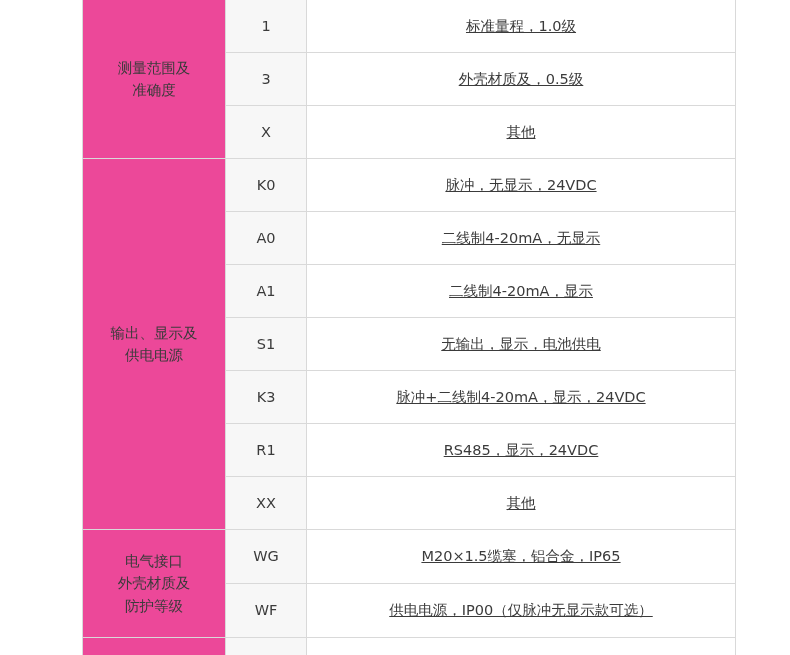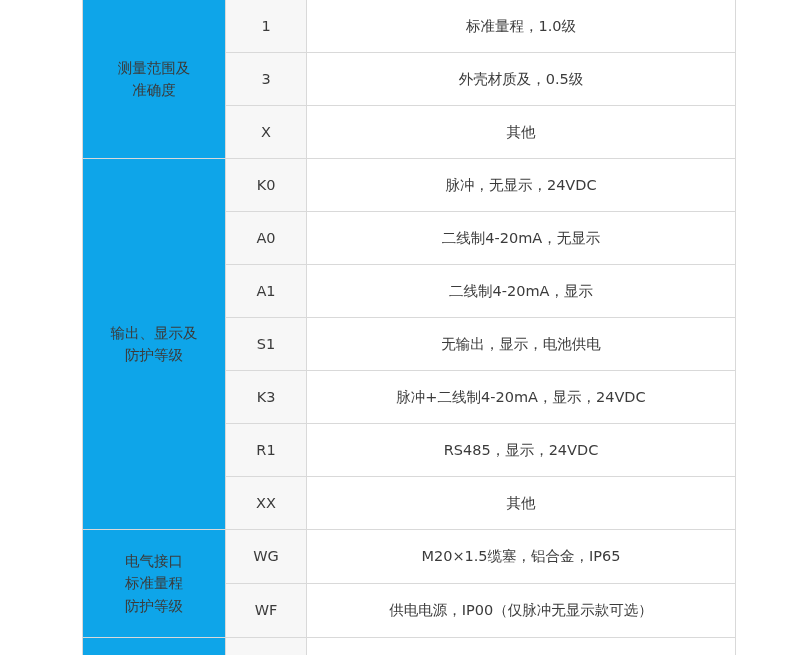--- a/index.html
+++ b/index.html
@@ -32,33 +32,34 @@
     border: 1px solid #d9d9d9;
     text-align: center;
     vertical-align: middle;
     font-size: 14.5px;
     color: #3b3b3b;
     padding: 6px 4px;
     line-height: 1.55;
   }
   td.cat {
     width: 134px;
-    background: #0ea5e9;
+    background: #ec4899;
     font-size: 14.5px;
     color: #3b3b3b;
     line-height: 1.7;
   }
   td.code {
     width: 72px;
     background: #f7f7f7;
     font-size: 14.5px;
   }
   td.desc {
     width: 420px;
     background: #ffffff;
+    text-decoration: underline;
   }
   .row-h-40 { height: 40px; }
   .row-h-41 { height: 41px; }
   .multiline { white-space: pre-line; }
 </style>
 </head>
 <body>
 
 <div class="sheet">
   <table class="spec">
@@ -74,21 +75,21 @@
         <td class="code row-h-40">3</td>
         <td class="desc row-h-40">外壳材质及，0.5级</td>
       </tr>
       <tr>
         <td class="code row-h-40">X</td>
         <td class="desc row-h-40">其他</td>
       </tr>
 
       <tr>
         <td class="cat multiline" rowspan="7">输出、显示及
-防护等级</td>
+供电电源</td>
         <td class="code row-h-40">K0</td>
         <td class="desc row-h-40">脉冲，无显示，24VDC</td>
       </tr>
       <tr>
         <td class="code row-h-40">A0</td>
         <td class="desc row-h-40">二线制4-20mA，无显示</td>
       </tr>
       <tr>
         <td class="code row-h-40">A1</td>
         <td class="desc row-h-40">二线制4-20mA，显示</td>
@@ -105,21 +106,21 @@
         <td class="code row-h-40">R1</td>
         <td class="desc row-h-40">RS485，显示，24VDC</td>
       </tr>
       <tr>
         <td class="code row-h-40">XX</td>
         <td class="desc row-h-40">其他</td>
       </tr>
 
       <tr>
         <td class="cat multiline" rowspan="2">电气接口
-标准量程
+外壳材质及
 防护等级</td>
         <td class="code row-h-41">WG</td>
         <td class="desc row-h-41">M20×1.5缆塞，铝合金，IP65</td>
       </tr>
       <tr>
         <td class="code row-h-41">WF</td>
         <td class="desc row-h-41">供电电源，IP00（仅脉冲无显示款可选）</td>
       </tr>
 
       <tr>

